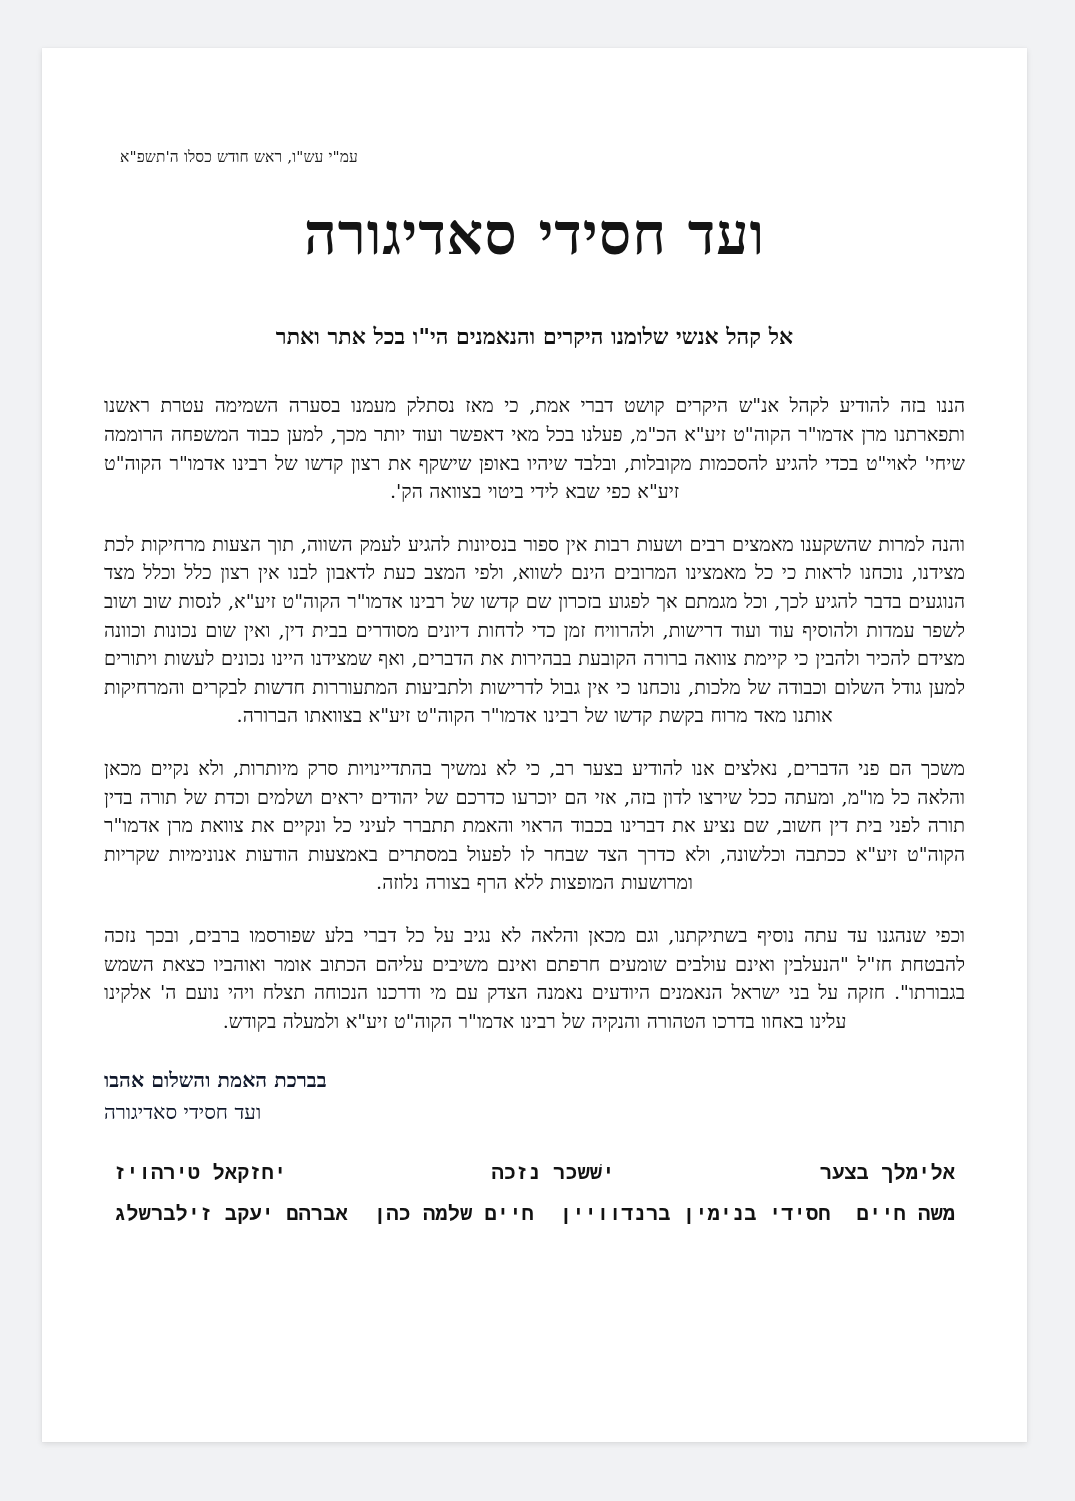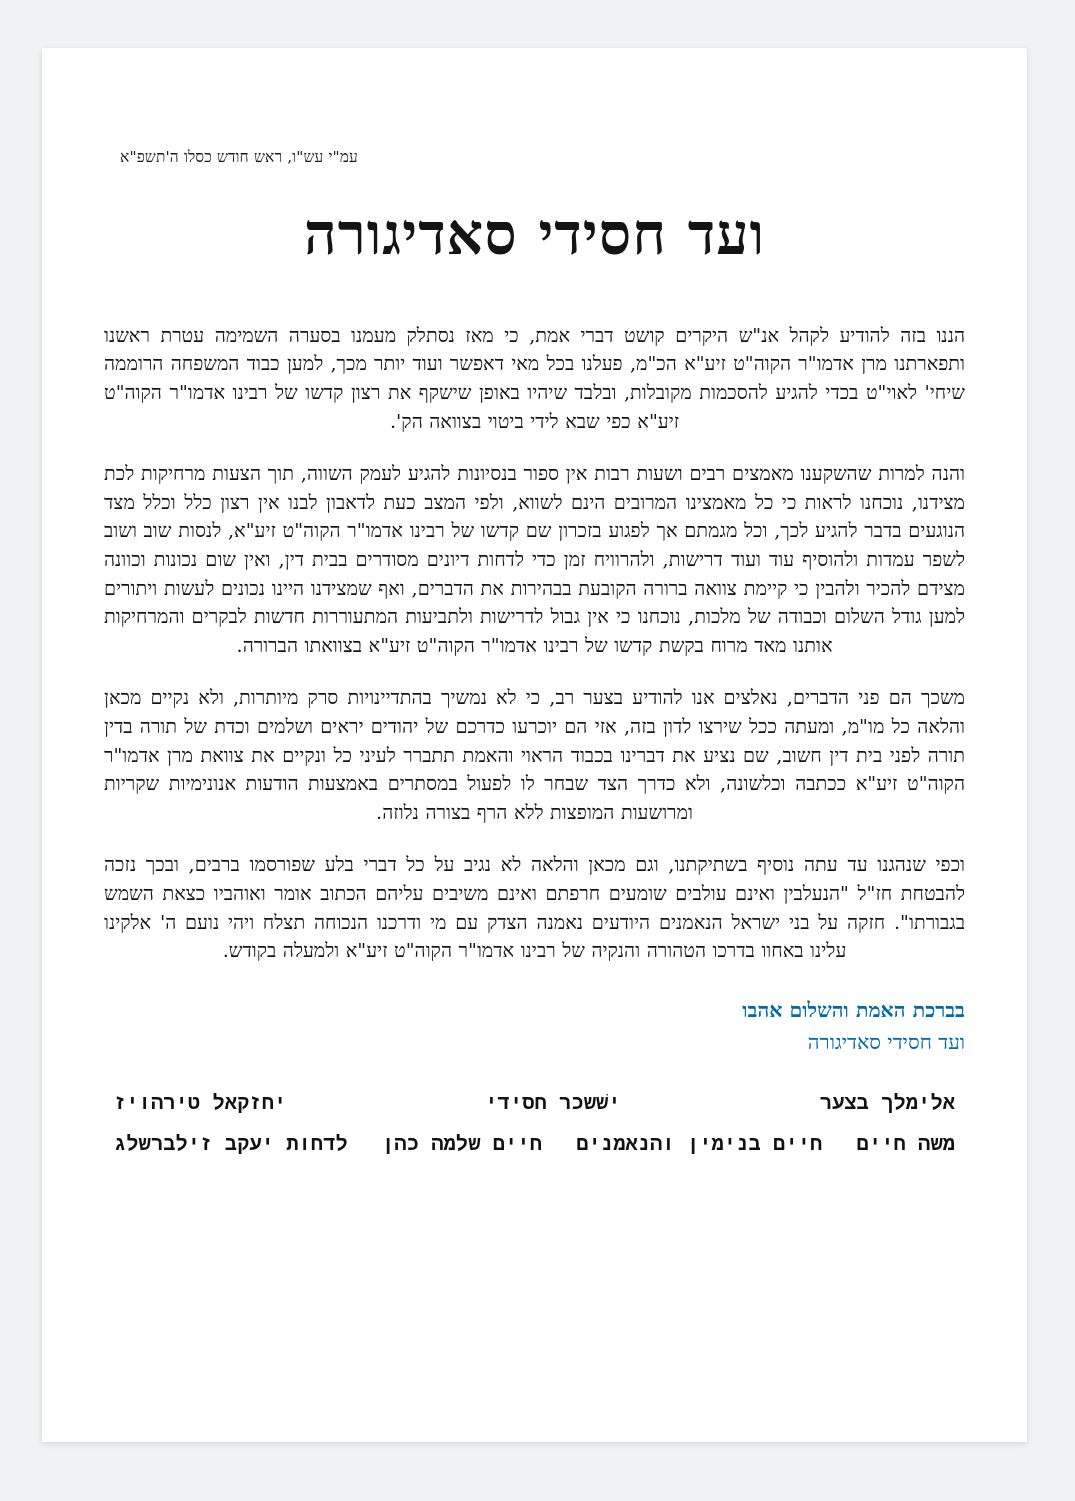--- a/index.html
+++ b/index.html
@@ -83,22 +83,22 @@
 
   .body-par.bold {
     font-weight: 400;
   }
 
   .closing {
     font-family: "DejaVu Serif", "Liberation Serif", serif;
     font-weight: 700;
     font-size: 20.5px;
     line-height: 32px;
-    color: #0369a1;
-    text-align: right;
+    color: #0f172a;
+    text-align: left;
     margin: 28px 0 0 0;
   }
   .closing .closing-line-2 {
     display: block;
     font-weight: 400;
   }
 
   .sign-block {
     margin-top: 34px;
   }
@@ -133,42 +133,43 @@
 </head>
 <body>
 
 <div class="page-wrap">
   <div class="doc-inner">
 
     <div class="date-line">עמ"י עש"ו, ראש חודש כסלו ה'תשפ"א</div>
 
     <h1 class="doc-title">ועד חסידי סאדיגורה</h1>
 
+    <h2 class="doc-subtitle">אל קהל אנשי שלומנו היקרים והנאמנים הי"ו בכל אתר ואתר</h2>
 
     <p class="body-par">הננו בזה להודיע לקהל אנ"ש היקרים קושט דברי אמת, כי מאז נסתלק מעמנו בסערה השמימה עטרת ראשנו ותפארתנו מרן אדמו"ר הקוה"ט זיע"א הכ"מ, פעלנו בכל מאי דאפשר ועוד יותר מכך, למען כבוד המשפחה הרוממה שיחי' לאוי"ט בכדי להגיע להסכמות מקובלות, ובלבד שיהיו באופן שישקף את רצון קדשו של רבינו אדמו"ר הקוה"ט זיע"א כפי שבא לידי ביטוי בצוואה הק'.</p>
 
     <p class="body-par">והנה למרות שהשקענו מאמצים רבים ושעות רבות אין ספור בנסיונות להגיע לעמק השווה, תוך הצעות מרחיקות לכת מצידנו, נוכחנו לראות כי כל מאמצינו המרובים הינם לשווא, ולפי המצב כעת לדאבון לבנו אין רצון כלל וכלל מצד הנוגעים בדבר להגיע לכך, וכל מגמתם אך לפגוע בזכרון שם קדשו של רבינו אדמו"ר הקוה"ט זיע"א, לנסות שוב ושוב לשפר עמדות ולהוסיף עוד ועוד דרישות, ולהרוויח זמן כדי לדחות דיונים מסודרים בבית דין, ואין שום נכונות וכוונה מצידם להכיר ולהבין כי קיימת צוואה ברורה הקובעת בבהירות את הדברים, ואף שמצידנו היינו נכונים לעשות ויתורים למען גודל השלום וכבודה של מלכות, נוכחנו כי אין גבול לדרישות ולתביעות המתעוררות חדשות לבקרים והמרחיקות אותנו מאד מרוח בקשת קדשו של רבינו אדמו"ר הקוה"ט זיע"א בצוואתו הברורה.</p>
 
     <p class="body-par bold">משכך הם פני הדברים, נאלצים אנו להודיע בצער רב, כי לא נמשיך בהתדיינויות סרק מיותרות, ולא נקיים מכאן והלאה כל מו"מ, ומעתה ככל שירצו לדון בזה, אזי הם יוכרעו כדרכם של יהודים יראים ושלמים וכדת של תורה בדין תורה לפני בית דין חשוב, שם נציע את דברינו בכבוד הראוי והאמת תתברר לעיני כל ונקיים את צוואת מרן אדמו"ר הקוה"ט זיע"א ככתבה וכלשונה, ולא כדרך הצד שבחר לו לפעול במסתרים באמצעות הודעות אנונימיות שקריות ומרושעות המופצות ללא הרף בצורה נלוזה.</p>
 
     <p class="body-par">וכפי שנהגנו עד עתה נוסיף בשתיקתנו, וגם מכאן והלאה לא נגיב על כל דברי בלע שפורסמו ברבים, ובכך נזכה להבטחת חז"ל "הנעלבין ואינם עולבים שומעים חרפתם ואינם משיבים עליהם הכתוב אומר ואוהביו כצאת השמש בגבורתו". חזקה על בני ישראל הנאמנים היודעים נאמנה הצדק עם מי ודרכנו הנכוחה תצלח ויהי נועם ה' אלקינו עלינו באחוו בדרכו הטהורה והנקיה של רבינו אדמו"ר הקוה"ט זיע"א ולמעלה בקודש.</p>
 
     <div class="closing">
       <span class="closing-line-1">בברכת האמת והשלום אהבו</span>
       <span class="closing-line-2">ועד חסידי סאדיגורה</span>
     </div>
 
     <div class="sign-block">
       <div class="sign-row row-1">
         <span class="sign-name">אלימלך בצער</span>
-        <span class="sign-name">ישׁשכר חסידי</span>
+        <span class="sign-name">ישׁשכר נזכה</span>
         <span class="sign-name">יחזקאל טירהויז</span>
       </div>
       <div class="sign-row row-2">
         <span class="sign-name">משה חיים</span>
-        <span class="sign-name">חיים בנימין והנאמנים</span>
+        <span class="sign-name">חסידי בנימין ברנדוויין</span>
         <span class="sign-name">חיים שלמה כהן</span>
-        <span class="sign-name">לדחות יעקב זילברשלג</span>
+        <span class="sign-name">אברהם יעקב זילברשלג</span>
       </div>
     </div>
 
   </div>
 </div>
 
 </body></html>

